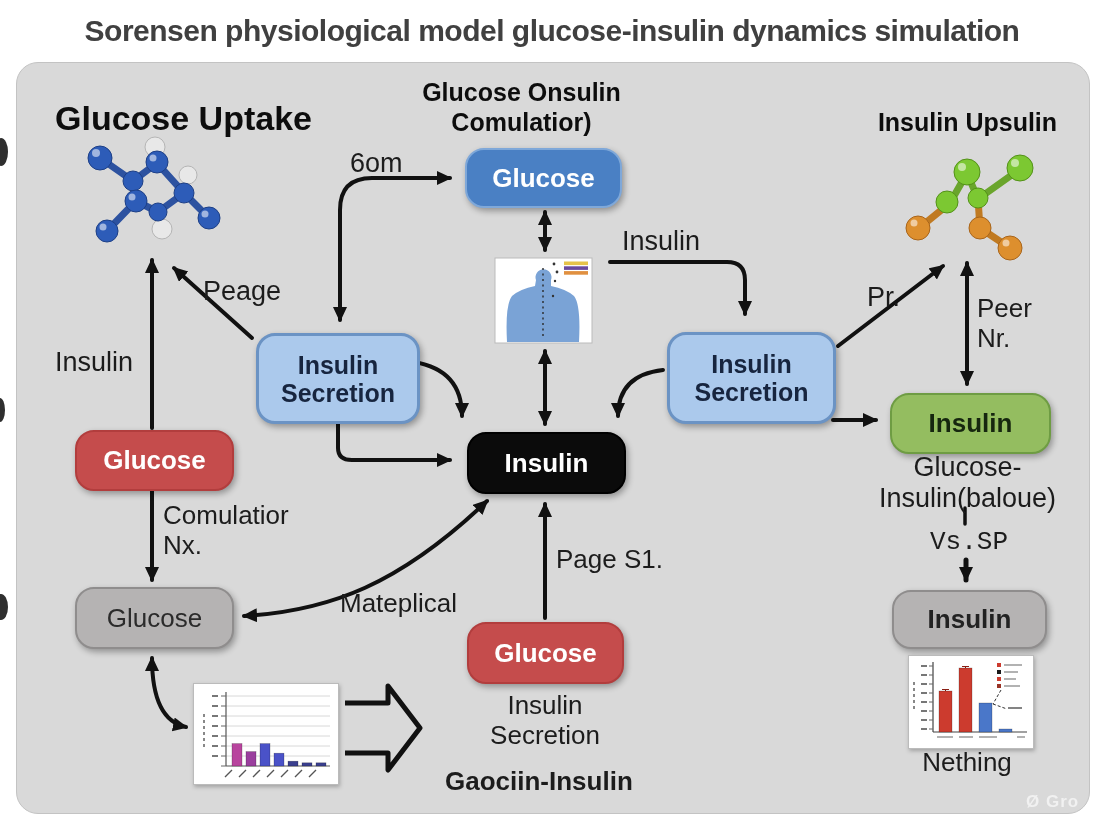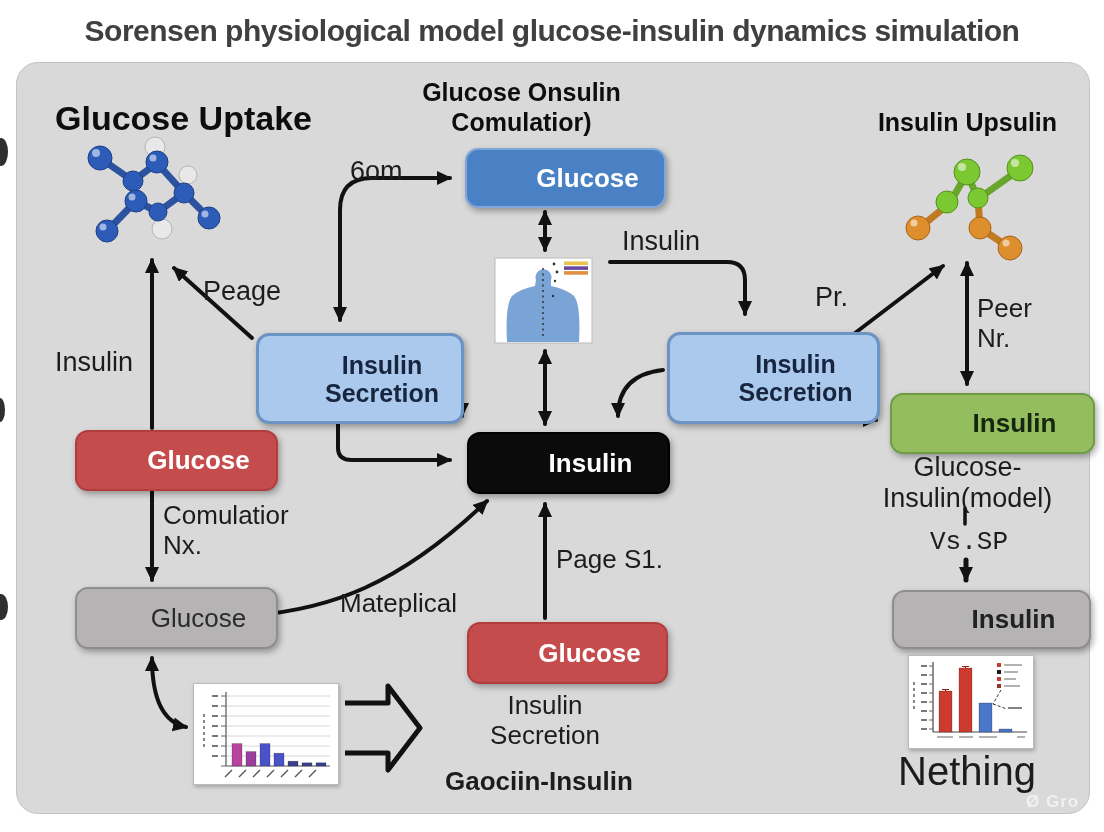--- a/index.html
+++ b/index.html
@@ -5,22 +5,22 @@
   html,body{margin:0;padding:0;background:#fff;}
   #stage{position:relative;width:1104px;height:832px;background:#ffffff;overflow:hidden;
          font-family:"Liberation Sans","DejaVu Sans",sans-serif;color:#1b1b1b;}
   .title{position:absolute;left:0;top:14px;width:1104px;text-align:center;
          font-size:30px;font-weight:600;color:#404040;letter-spacing:-0.5px;}
   .panel{position:absolute;left:16px;top:62px;width:1072px;height:750px;
          background:#d9d9d9;border:1px solid #c3c3c3;border-radius:22px;}
   .heading{position:absolute;font-weight:700;color:#0d0d0d;line-height:1.18;white-space:pre-line;}
   .lbl{position:absolute;font-weight:400;color:#1c1c1c;line-height:1.15;white-space:pre-line;}
   .node{position:absolute;display:flex;align-items:center;justify-content:center;
-        border-radius:13px;font-weight:700;font-size:26px;
-        box-shadow:2px 3px 6px rgba(0,0,0,0.33);padding-left:44px;}
+        border-radius:19px;font-weight:700;font-size:26px;
+        box-shadow:2px 3px 6px rgba(0,0,0,0.33);}
   .node.blue {background:#4a80c4;border:2px solid #7fa8d9;color:#fff;}
   .node.lblue{background:#abc9ec;border:3px solid #6b93c4;color:#17253f;line-height:1.12;text-align:center;}
   .node.black{background:#0b0b0b;border:2px solid #000;color:#fff;}
   .node.red  {background:#c54c4c;border:2px solid #b23d3d;color:#fff;}
   .node.gray {background:#b5b3b3;border:2px solid #8f8d8d;color:#2b2b2b;}
   .node.green{background:#94bd60;border:2px solid #6e9c43;color:#16260f;}
   .whitecard{position:absolute;background:#fff;border:1px solid #bbb;box-shadow:1px 2px 4px rgba(0,0,0,0.25);}
   svg{display:block}
   .overlay{position:absolute;left:0;top:0;}
   .wm{position:absolute;left:1026px;top:792px;font-size:17px;color:rgba(255,255,255,0.62);
@@ -175,38 +175,38 @@
 Secretion</div>
   <div class="node lblue" style="left:667px;top:332px;width:163px;height:86px;font-size:25px;white-space:pre-line;">Insulin
 Secretion</div>
   <div class="node black" style="left:467px;top:432px;width:155px;height:58px;">Insulin</div>
   <div class="node red" style="left:75px;top:430px;width:155px;height:57px;">Glucose</div>
   <div class="node gray" style="left:75px;top:587px;width:155px;height:58px;font-weight:500;">Glucose</div>
   <div class="node red" style="left:467px;top:622px;width:153px;height:58px;">Glucose</div>
   <div class="node green" style="left:890px;top:393px;width:157px;height:57px;">Insulin</div>
   <div class="node gray" style="left:892px;top:590px;width:151px;height:55px;color:#222;">Insulin</div>
 
-  <div class="lbl" style="left:350px;top:156px;font-size:27px;">6om</div>
+  <div class="lbl" style="left:350px;top:148px;font-size:27px;">6om</div>
   <div class="lbl" style="left:203px;top:276px;font-size:27px;text-align:center;">Peage</div>
   <div class="lbl" style="left:55px;top:347px;font-size:27px;">Insulin</div>
   <div class="lbl" style="left:622px;top:226px;font-size:27px;">Insulin</div>
   <div class="lbl" style="left:163px;top:501px;font-size:26px;">Comulatior
 Nx.</div>
   <div class="lbl" style="left:340px;top:545px;font-size:26px;margin-top:44px;">Mateplical</div>
   <div class="lbl" style="left:556px;top:545px;font-size:26px;">Page S1.</div>
-  <div class="lbl" style="left:815px;top:282px;font-size:27px;">Pr.</div>
+  <div class="lbl" style="left:867px;top:282px;font-size:27px;">Pr.</div>
   <div class="lbl" style="left:977px;top:294px;font-size:26px;">Peer
 Nr.</div>
   <div class="lbl" style="left:850px;top:452px;width:235px;text-align:center;font-size:27px;">Glucose-
-Insulin(model)</div>
+Insulin(baloue)</div>
   <div class="lbl" style="left:930px;top:528px;font-size:26px;font-family:Liberation Mono, monospace;">Vs.SP</div>
   <div class="lbl" style="left:470px;top:691px;width:150px;text-align:center;font-size:26px;">Insulin
 Secretion</div>
   <div class="lbl" style="left:445px;top:767px;width:215px;text-align:left;font-size:26px;font-weight:700;">Gaociin-Insulin</div>
-  <div class="lbl" style="left:897px;top:748px;width:140px;text-align:center;font-size:40px;">Nething</div>
+  <div class="lbl" style="left:897px;top:748px;width:140px;text-align:center;font-size:26px;">Nething</div>
 
   <div class="whitecard" style="left:193px;top:683px;width:144px;height:100px;">
     <svg width="144" height="100" viewBox="0 0 144 100">
       <g stroke="#d8d8d8" stroke-width="1">
         <path d="M32,12 H136 M32,22 H136 M32,32 H136 M32,42 H136 M32,52 H136 M32,62 H136 M32,72 H136"></path>
       </g>
       <path d="M32,8 V82 M32,82 H136" stroke="#555" stroke-width="1.2" fill="none"></path>
       <g stroke="#666" stroke-width="1">
         <path d="M27,12 H32 M27,22 H32 M27,32 H32 M27,42 H32 M27,52 H32 M27,62 H32 M27,72 H32 M27,82 H32"></path>
       </g>

